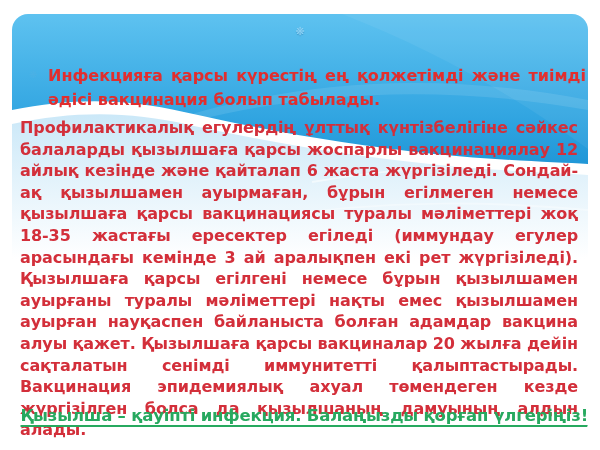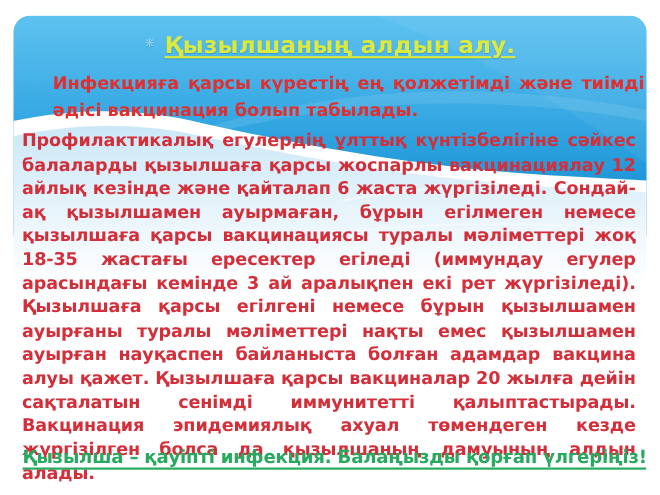--- a/index.html
+++ b/index.html
@@ -127,21 +127,20 @@
     <path d="M330,0 C420,35 500,80 576,135 L576,0 Z" fill="#ffffff" opacity="0.06"></path>
     <path d="M180,100 C300,66 430,58 576,86 L576,96 C430,70 300,78 185,106 Z" fill="#ffffff" opacity="0.10"></path>
     <path d="M0,96 C60,84 112,84 172,98 C262,118 332,130 422,140 C482,146 542,148 576,150 L576,424 L0,424 Z" fill="#ffffff"></path>
     <path d="M0,110 C62,97 117,97 177,111 C267,130 337,142 427,151 C487,157 547,159 576,161 L576,424 L0,424 Z" fill="url(#tint)"></path>
     <path d="M300,168 C400,150 500,150 576,157" fill="none" stroke="#ffffff" stroke-width="2" opacity="0.55"></path>
     <path d="M240,205 C380,184 490,188 576,196" fill="none" stroke="#ffffff" stroke-width="2" opacity="0.35"></path>
   </svg>
 
   <div class="title-row">
     <span class="title-bullet">❋</span>
-    <span class="title-text">Қызылшаның алдын алу.</span>
   </div>
 
   <span class="intro-bullet">❋</span>
   <div class="intro">Инфекцияға қарсы күрестің ең қолжетімді және тиімді әдісі вакцинация болып табылады.</div>
 
   <div class="body-text">Профилактикалық егулердің ұлттық күнтізбелігіне сәйкес балаларды қызылшаға қарсы жоспарлы вакцинациялау 12 айлық кезінде және қайталап 6 жаста жүргізіледі.  Сондай-ақ қызылшамен ауырмаған, бұрын егілмеген немесе қызылшаға қарсы вакцинациясы туралы мәліметтері жоқ 18-35 жастағы ересектер егіледі (иммундау егулер арасындағы кемінде 3 ай аралықпен екі рет жүргізіледі). Қызылшаға қарсы егілгені немесе бұрын қызылшамен ауырғаны туралы мәліметтері нақты емес қызылшамен ауырған науқаспен байланыста болған адамдар вакцина алуы қажет. Қызылшаға қарсы вакциналар 20 жылға дейін сақталатын сенімді иммунитетті қалыптастырады. Вакцинация эпидемиялық ахуал төмендеген кезде жүргізілген болса да қызылшаның дамуының алдын алады.</div>
 
   <div class="footer">Қызылша – қауіпті инфекция. Балаңызды қорғап үлгеріңіз!</div>
 
 </div>

